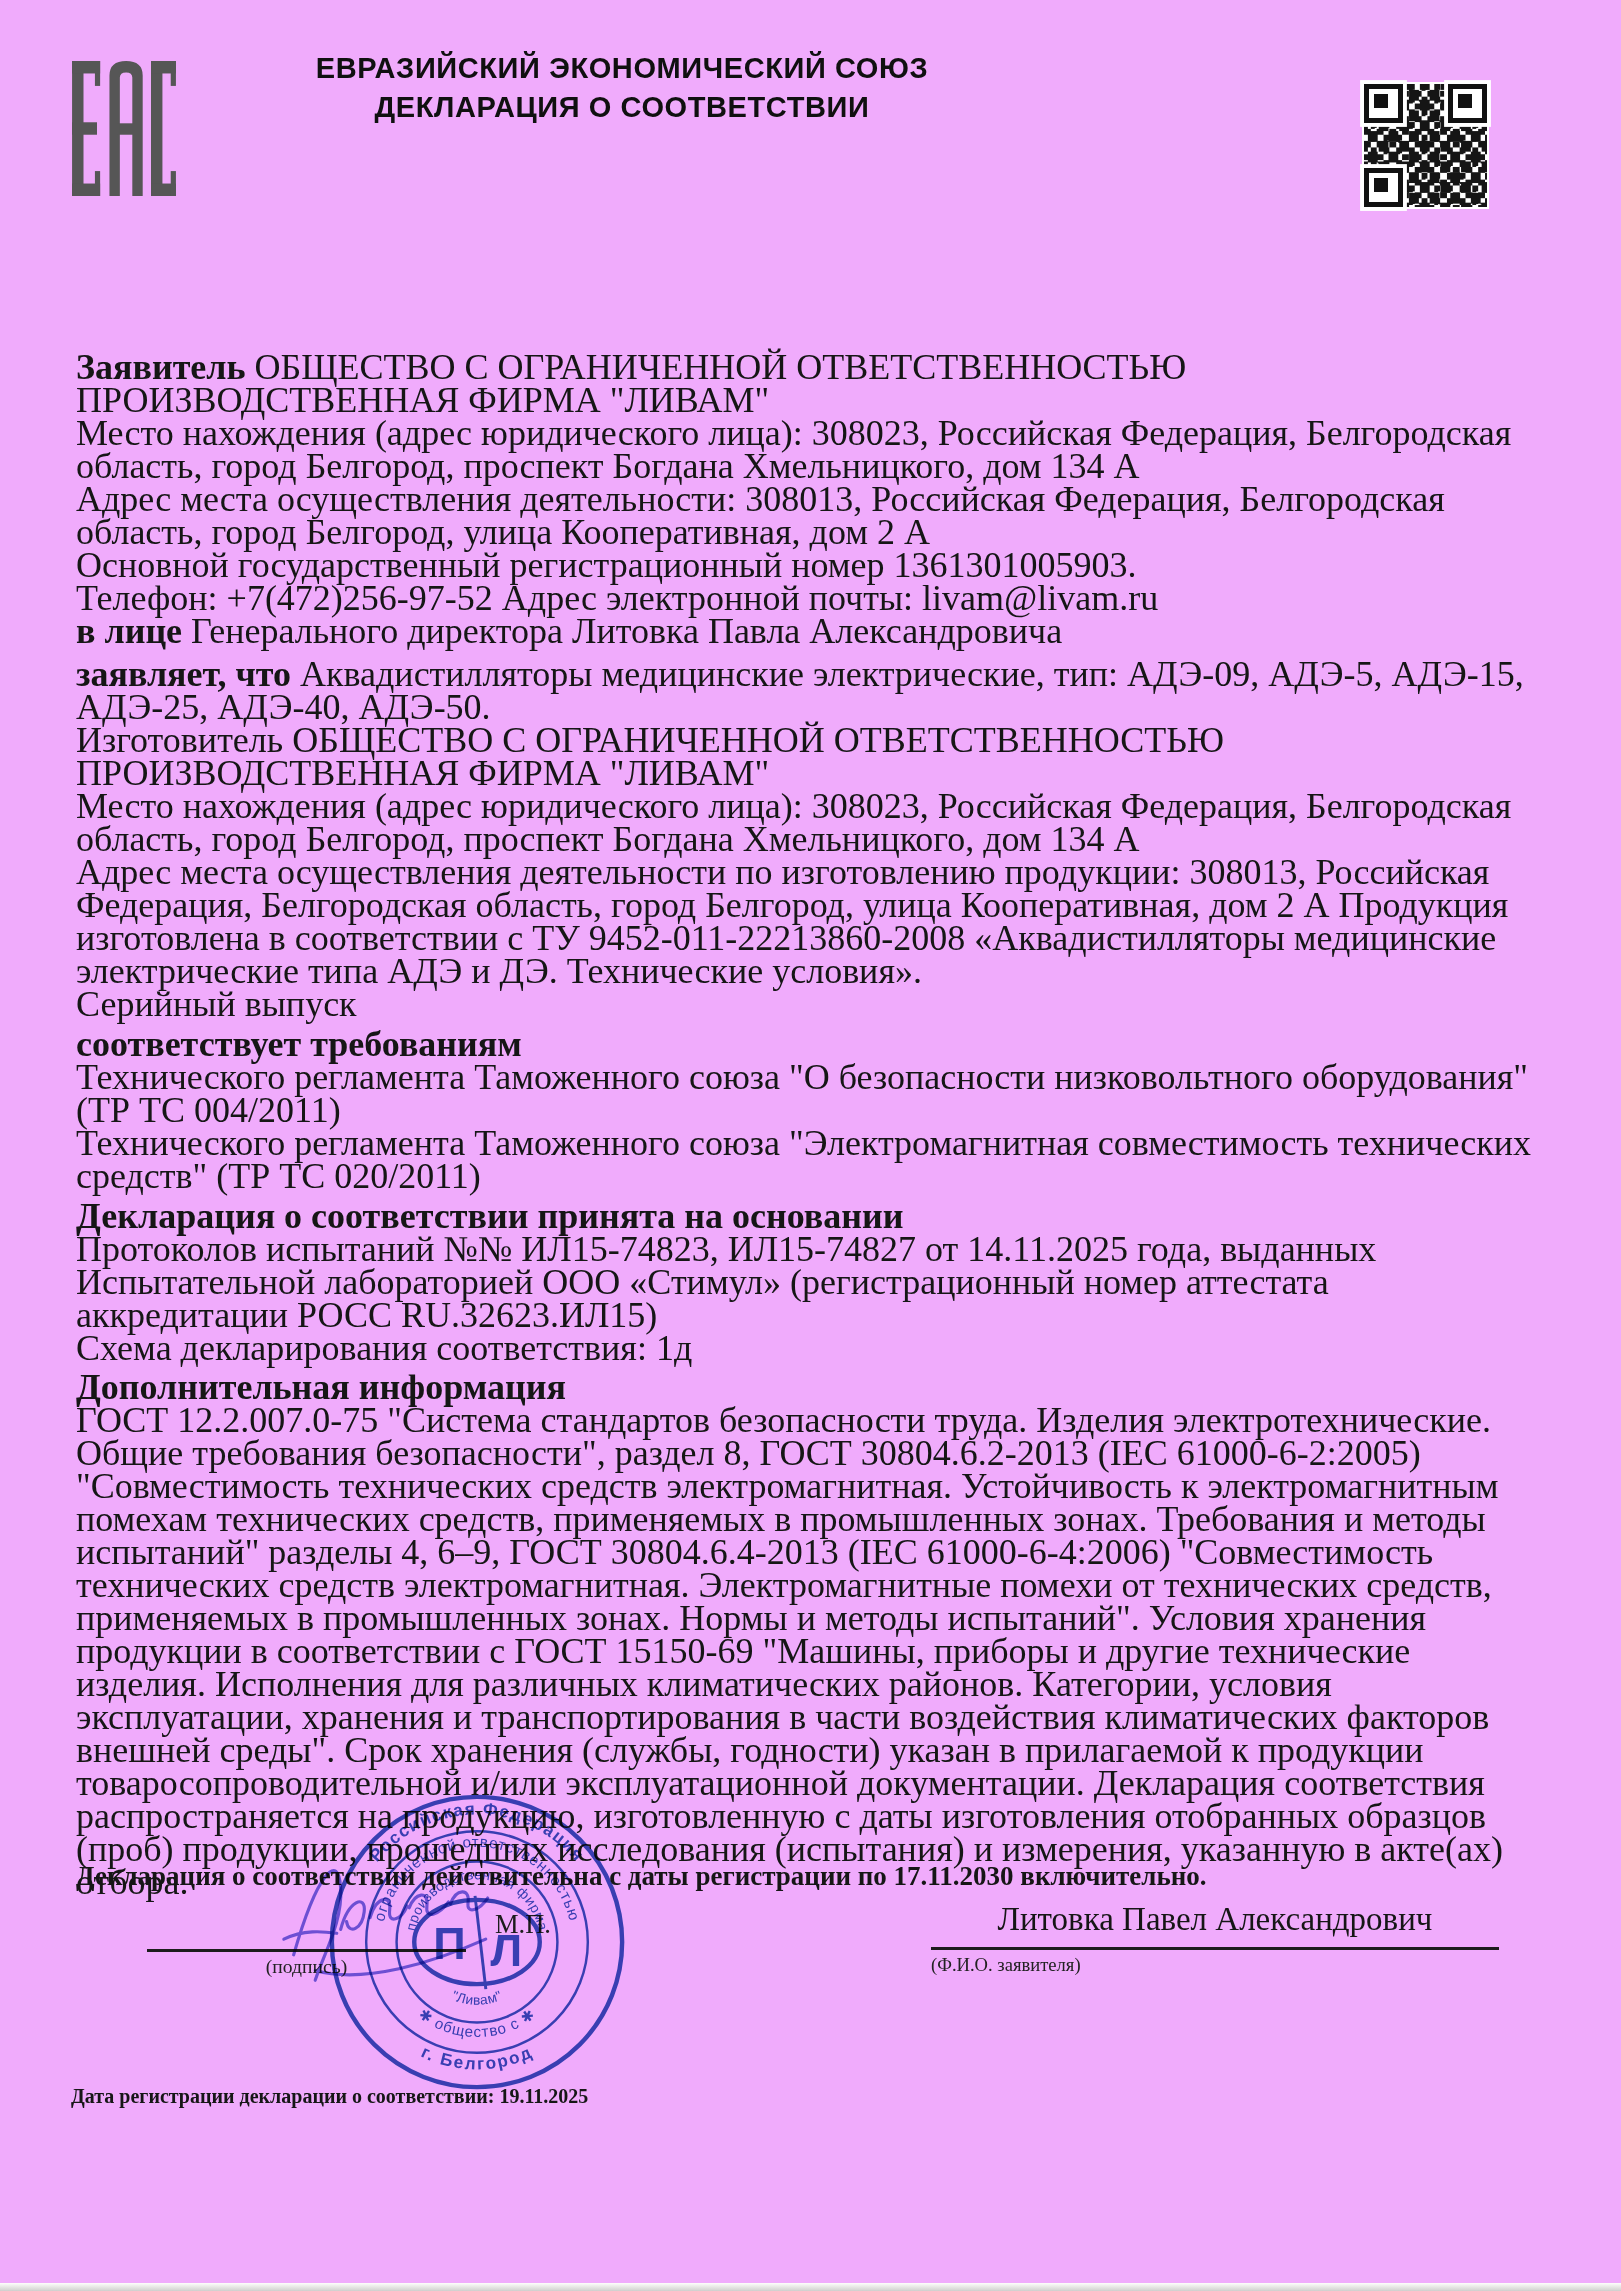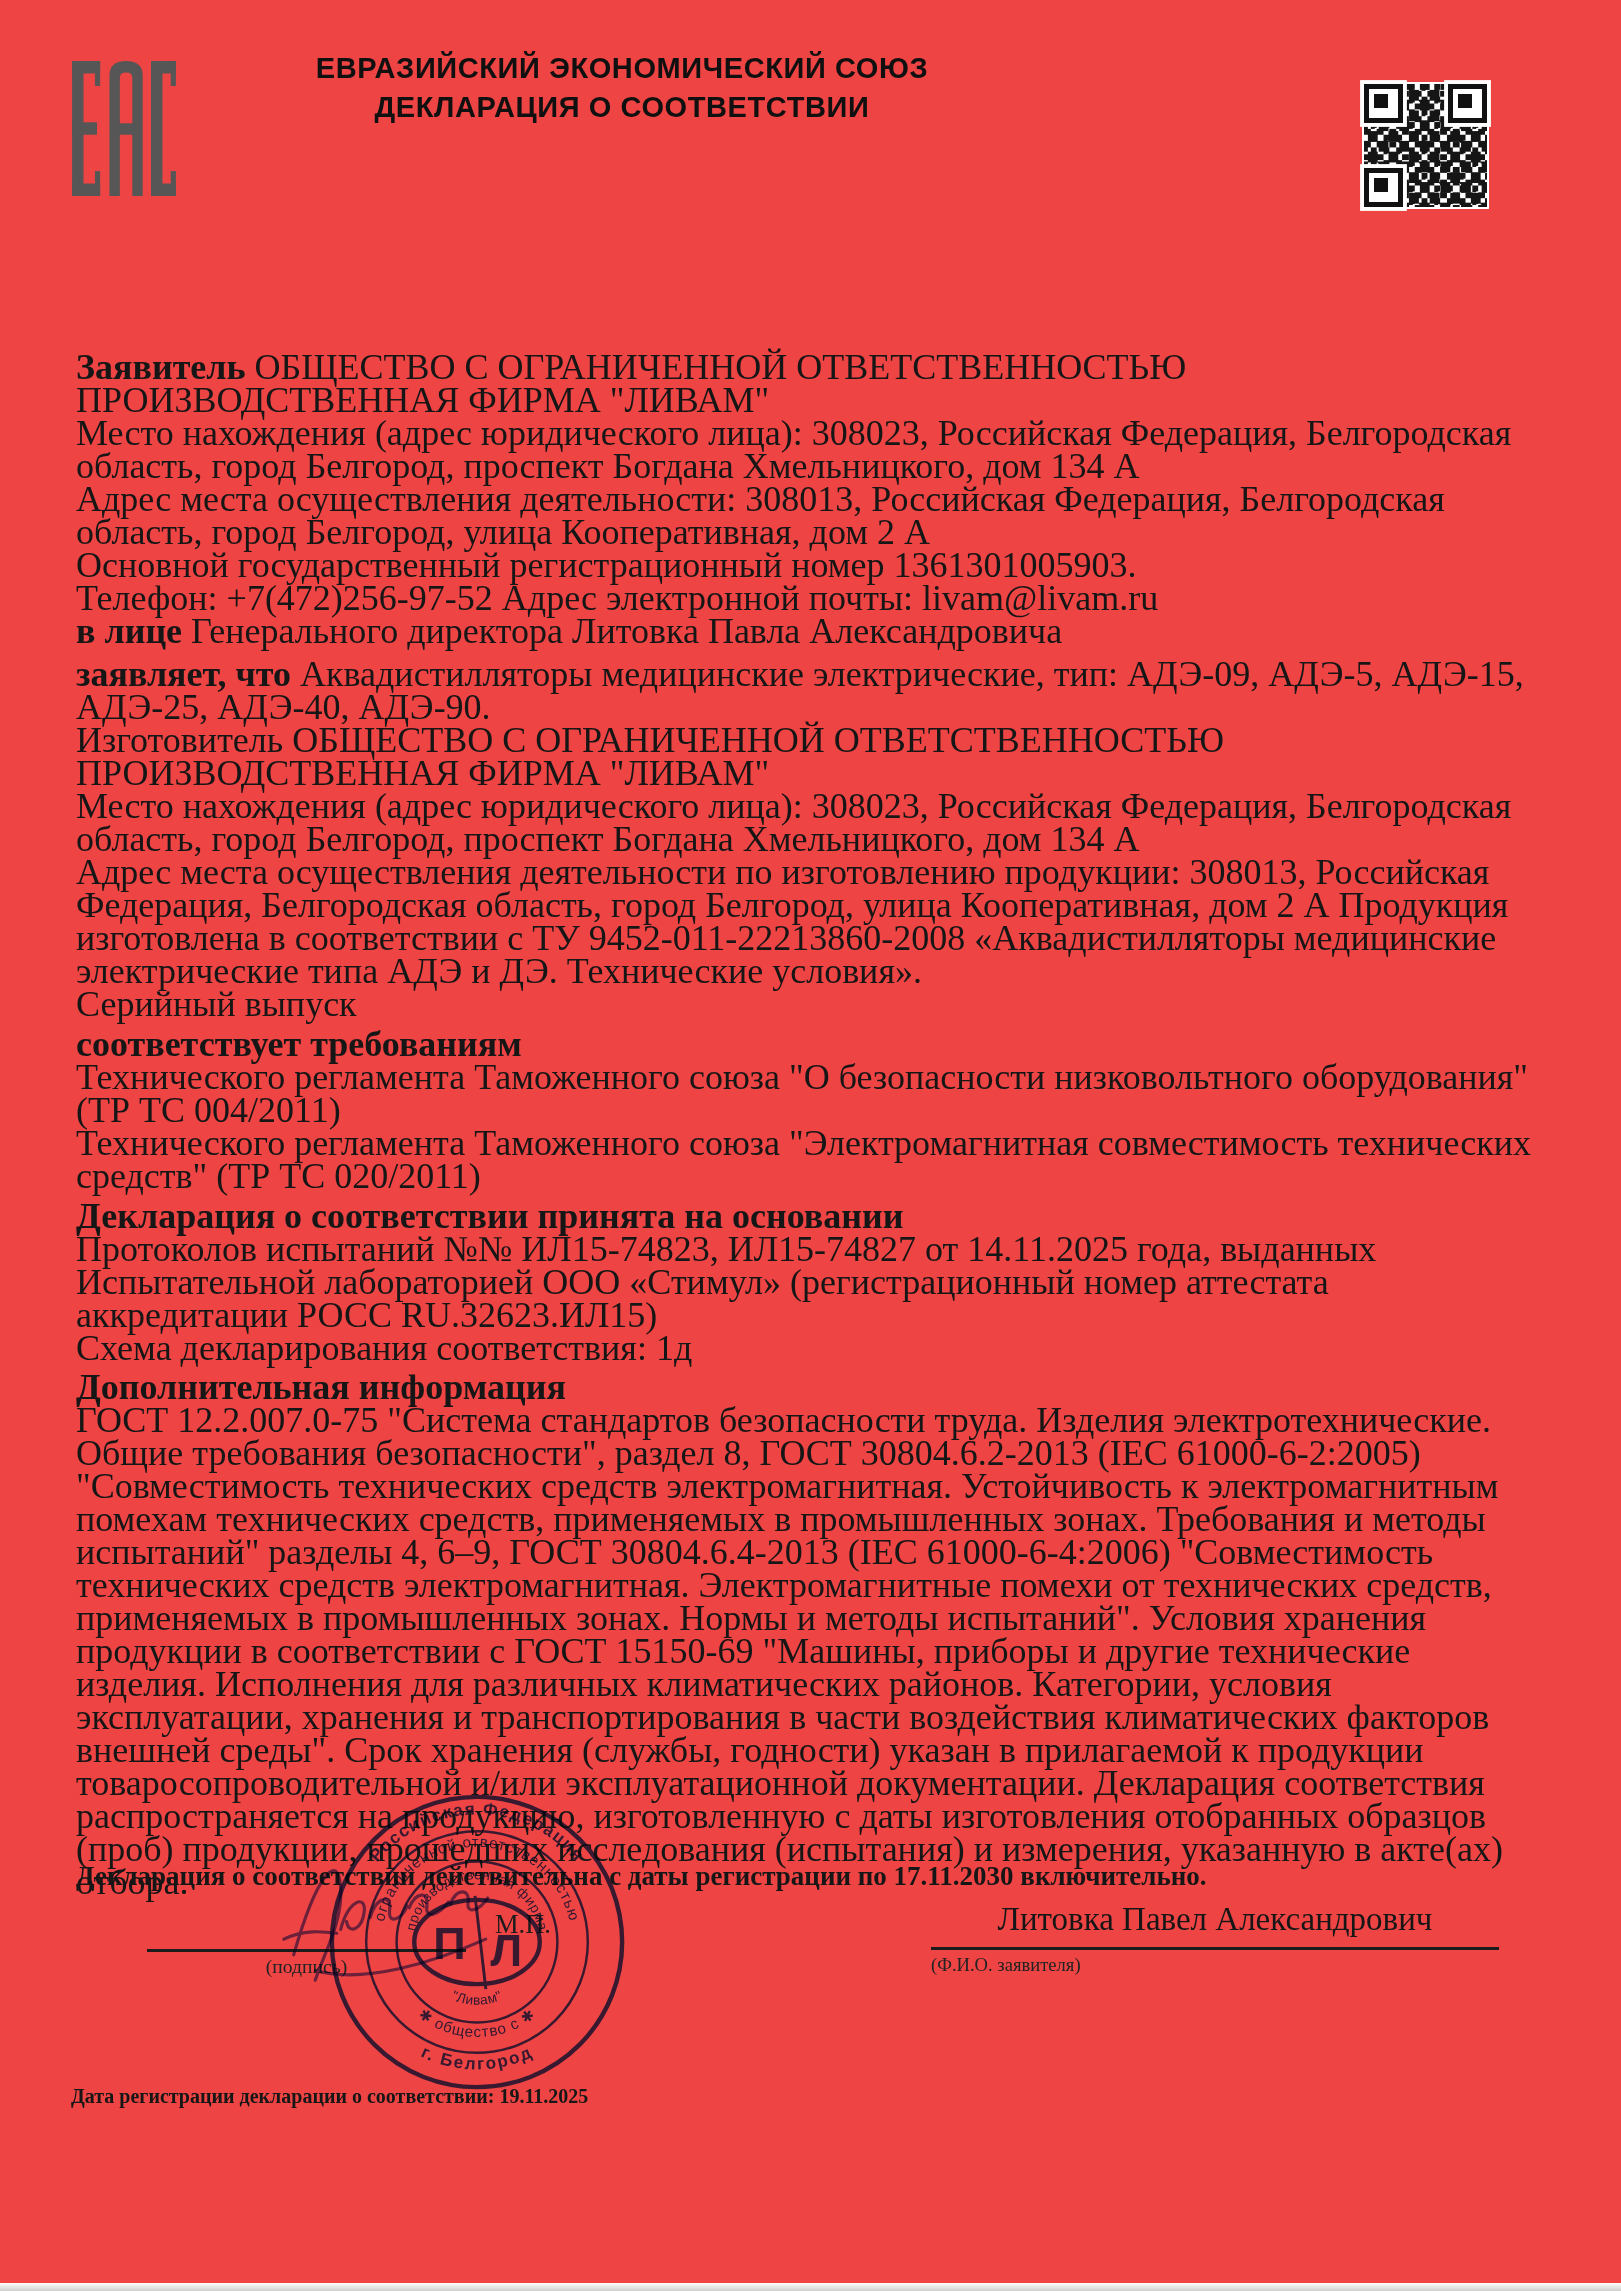--- a/index.html
+++ b/index.html
@@ -1,20 +1,20 @@
 <!DOCTYPE html>
 <html><head>
 <meta charset="utf-8">
 <style>
   html,body{margin:0;padding:0;background:#e8e8e6;}
   .page{
     position:relative;
     width:1621px;height:2292px;
     margin:0 auto;
-    background:#ef4444;
+    background:#f0abfc;
     font-family:"Liberation Serif", serif;
     color:#161616;
     overflow:hidden;
   }
   
   .eac-logo{position:absolute;left:71px;top:61px;width:106px;height:135px;}
   .doc-titles{
     position:absolute;left:230px;top:49px;width:784px;
     text-align:center;
     font-family:"Liberation Sans", sans-serif;
@@ -105,21 +105,21 @@
   </div>
 
   <div class="content">
     <p><span class="b">Заявитель</span> <span>ОБЩЕСТВО С ОГРАНИЧЕННОЙ ОТВЕТСТВЕННОСТЬЮ ПРОИЗВОДСТВЕННАЯ ФИРМА "ЛИВАМ"</span></p>
     <p>Место нахождения (адрес юридического лица): 308023, Российская Федерация, Белгородская область, город Белгород, проспект Богдана Хмельницкого, дом 134 А</p>
     <p>Адрес места осуществления деятельности: 308013, Российская Федерация, Белгородская область, город Белгород, улица Кооперативная, дом 2 А</p>
     <p>Основной государственный регистрационный номер 1361301005903.</p>
     <p>Телефон: +7(472)256-97-52 Адрес электронной почты: livam@livam.ru</p>
     <p><span class="b">в лице</span> <span>Генерального директора Литовка Павла Александровича</span></p>
 
-    <p class="mt"><span class="b">заявляет, что</span> <span>Аквадистилляторы медицинские электрические, тип: АДЭ-09, АДЭ-5, АДЭ-15, АДЭ-25, АДЭ-40, АДЭ-90.</span></p>
+    <p class="mt"><span class="b">заявляет, что</span> <span>Аквадистилляторы медицинские электрические, тип: АДЭ-09, АДЭ-5, АДЭ-15, АДЭ-25, АДЭ-40, АДЭ-50.</span></p>
     <p>Изготовитель ОБЩЕСТВО С ОГРАНИЧЕННОЙ ОТВЕТСТВЕННОСТЬЮ ПРОИЗВОДСТВЕННАЯ ФИРМА "ЛИВАМ"</p>
     <p>Место нахождения (адрес юридического лица): 308023, Российская Федерация, Белгородская область, город Белгород, проспект Богдана Хмельницкого, дом 134 А</p>
     <p>Адрес места осуществления деятельности по изготовлению продукции: 308013, Российская Федерация, Белгородская область, город Белгород, улица Кооперативная, дом 2 А Продукция изготовлена в соответствии с ТУ 9452-011-22213860-2008 «Аквадистилляторы медицинские электрические типа АДЭ и ДЭ. Технические условия».</p>
 
     <p>Серийный выпуск</p>
 
     <p class="b mt2">соответствует требованиям</p>
     <p>Технического регламента Таможенного союза "О безопасности низковольтного оборудования" (ТР ТС 004/2011)</p>
     <p>Технического регламента Таможенного союза "Электромагнитная совместимость технических средств" (ТР ТС 020/2011)</p>
 

